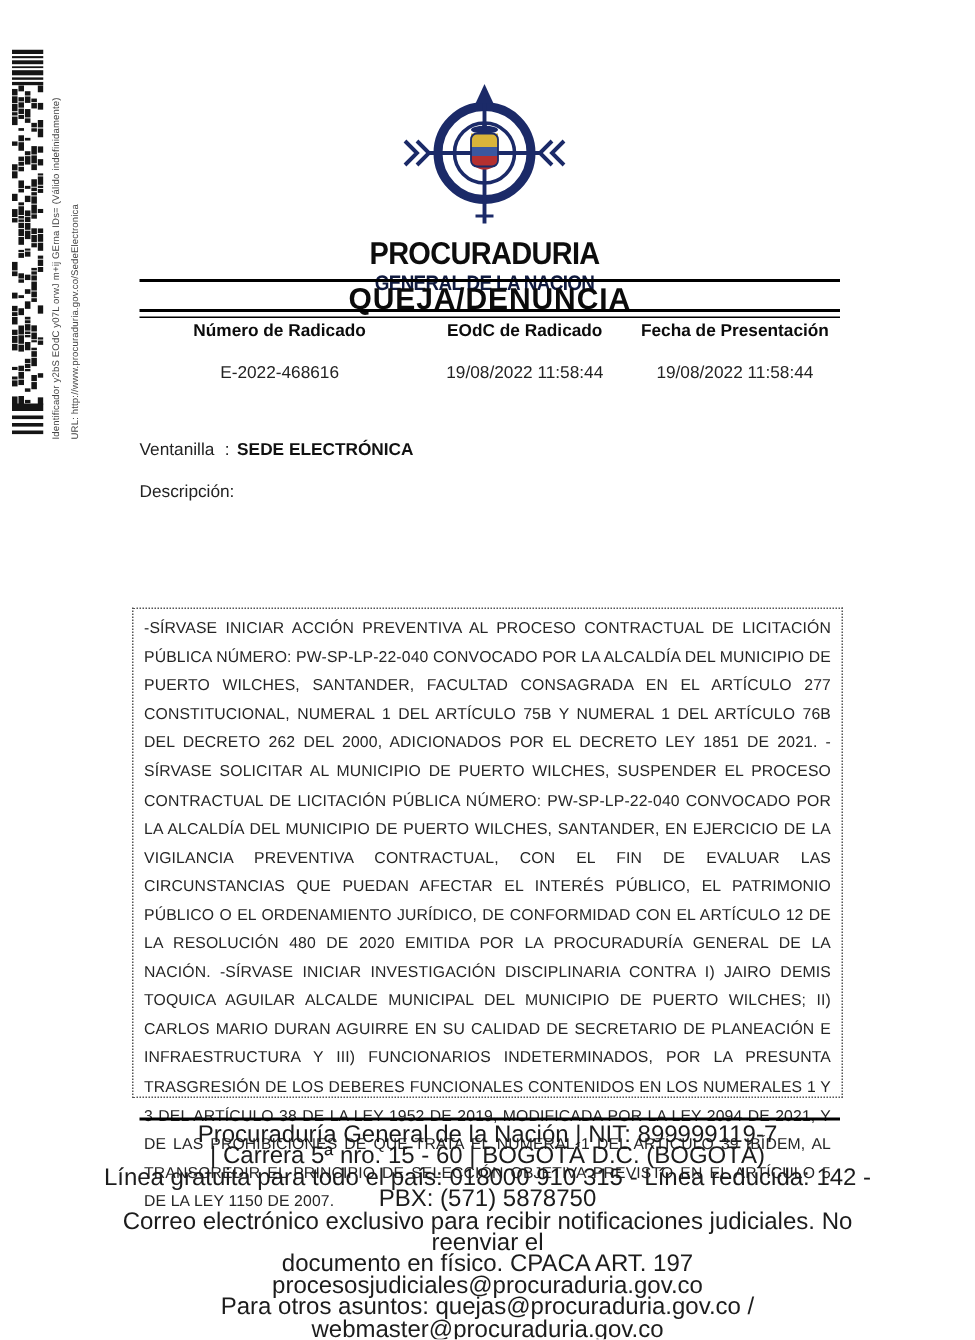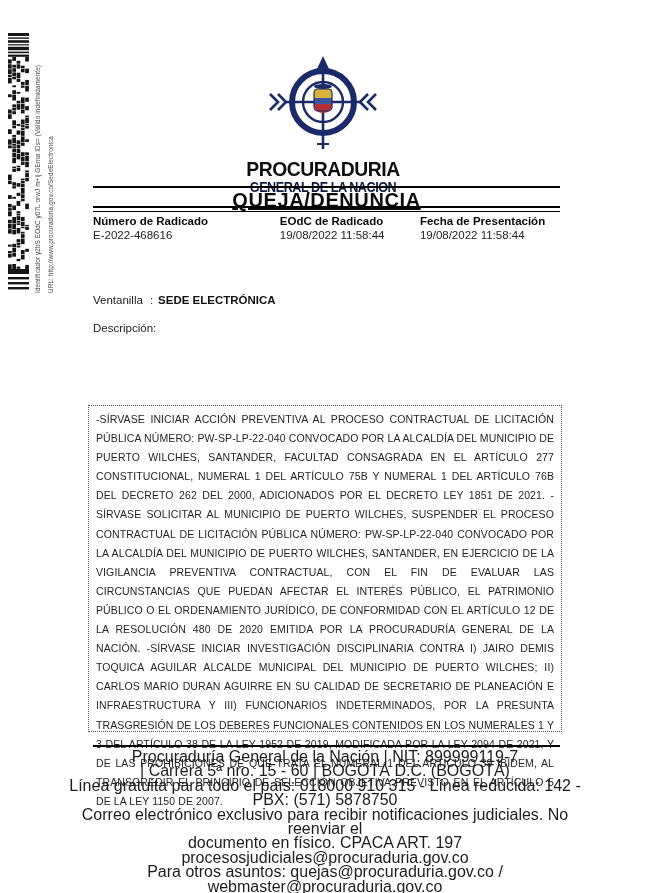--- a/index.html
+++ b/index.html
@@ -14,31 +14,31 @@
     transform:rotate(-90deg);transform-origin:0 0;
     font-size:6.4px;line-height:13px;color:#444;letter-spacing:0.1px;white-space:nowrap;
   }
   
   .logo{position:absolute;left:0;right:4px;top:56px;text-align:center;}
   .logo-line1{display:block;margin-top:1px;font-size:21px;font-weight:bold;letter-spacing:-0.5px;color:#0d0d0d;transform:scaleX(0.92);transform-origin:center;}
   .logo-line2{display:block;margin-top:-2px;font-size:14px;font-weight:bold;letter-spacing:-0.5px;color:#101a3f;transform:scaleX(0.9);transform-origin:center;}
   
   .rule-top{position:absolute;left:93px;width:467px;top:186px;height:2.2px;background:#000;}
   .doc-title{position:absolute;left:93px;width:467px;top:189px;text-align:center;
-    font-size:20px;font-weight:bold;letter-spacing:0.6px;color:#0b0b0b;text-decoration:underline;}
+    font-size:20px;font-weight:bold;letter-spacing:0.6px;color:#0b0b0b;}
   .rule-d1{position:absolute;left:93px;width:467px;top:206px;height:1.8px;background:#000;}
   .rule-d2{position:absolute;left:93px;width:467px;top:210.5px;height:1px;background:#000;}
   
   .fields-row{position:absolute;left:93px;width:467px;top:215px;display:flex;}
-  .field{}
+  .field{text-align:center;}
   .field:nth-child(1){width:40%;}
   .field:nth-child(2){width:30%;}
   .field:nth-child(3){width:30%;}
   .field-label{font-size:11.5px;font-weight:bold;color:#0b0b0b;}
-  .field-value{font-size:11.5px;margin-top:2px;color:#222;}
+  .field-value{font-size:11.5px;margin-top:16px;color:#222;}
   
   .ventanilla{position:absolute;left:93px;top:294px;font-size:11.5px;color:#222;}
   .ventanilla .colon{margin:0 5px 0 7px;}
   .ventanilla b{color:#111;}
   .descripcion{position:absolute;left:93px;top:322px;font-size:11.5px;color:#222;}
   .instructions{position:absolute;left:93px;width:466px;top:344px;
     font-size:11.5px;line-height:19px;color:#222;text-align:left;}
   .desc-box{
     position:absolute;left:88px;width:474px;top:390px;height:327px;box-sizing:border-box;
     border:1.5px dotted #555;padding:4px 7px 0 7px;

